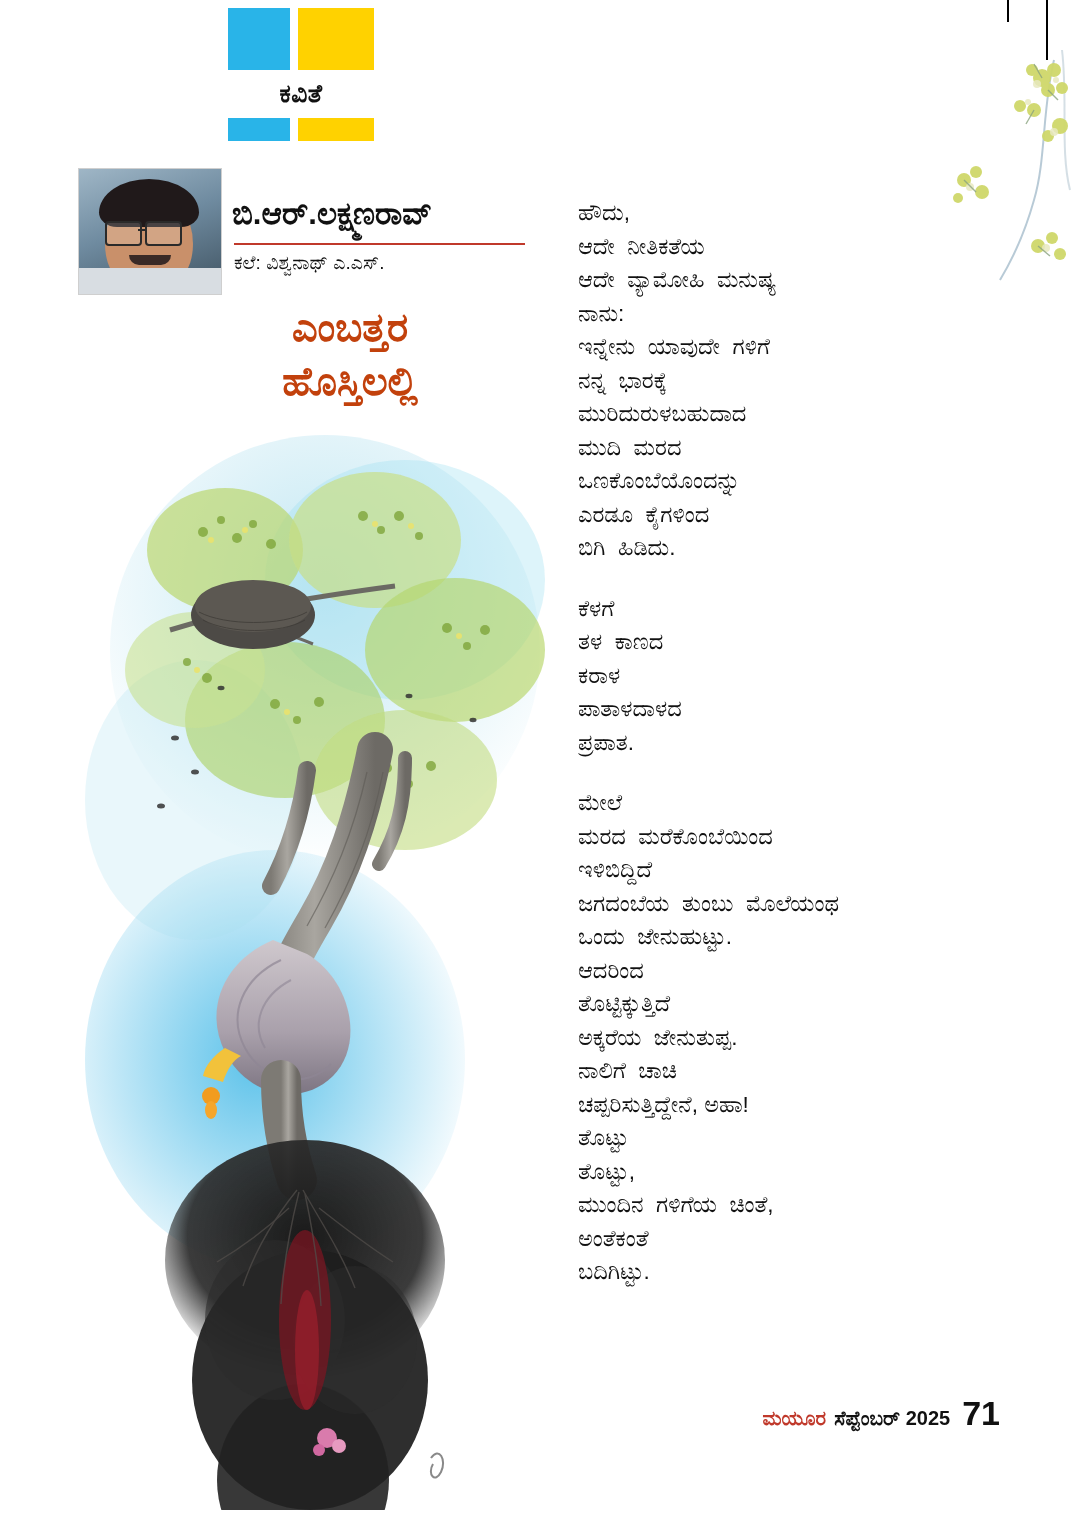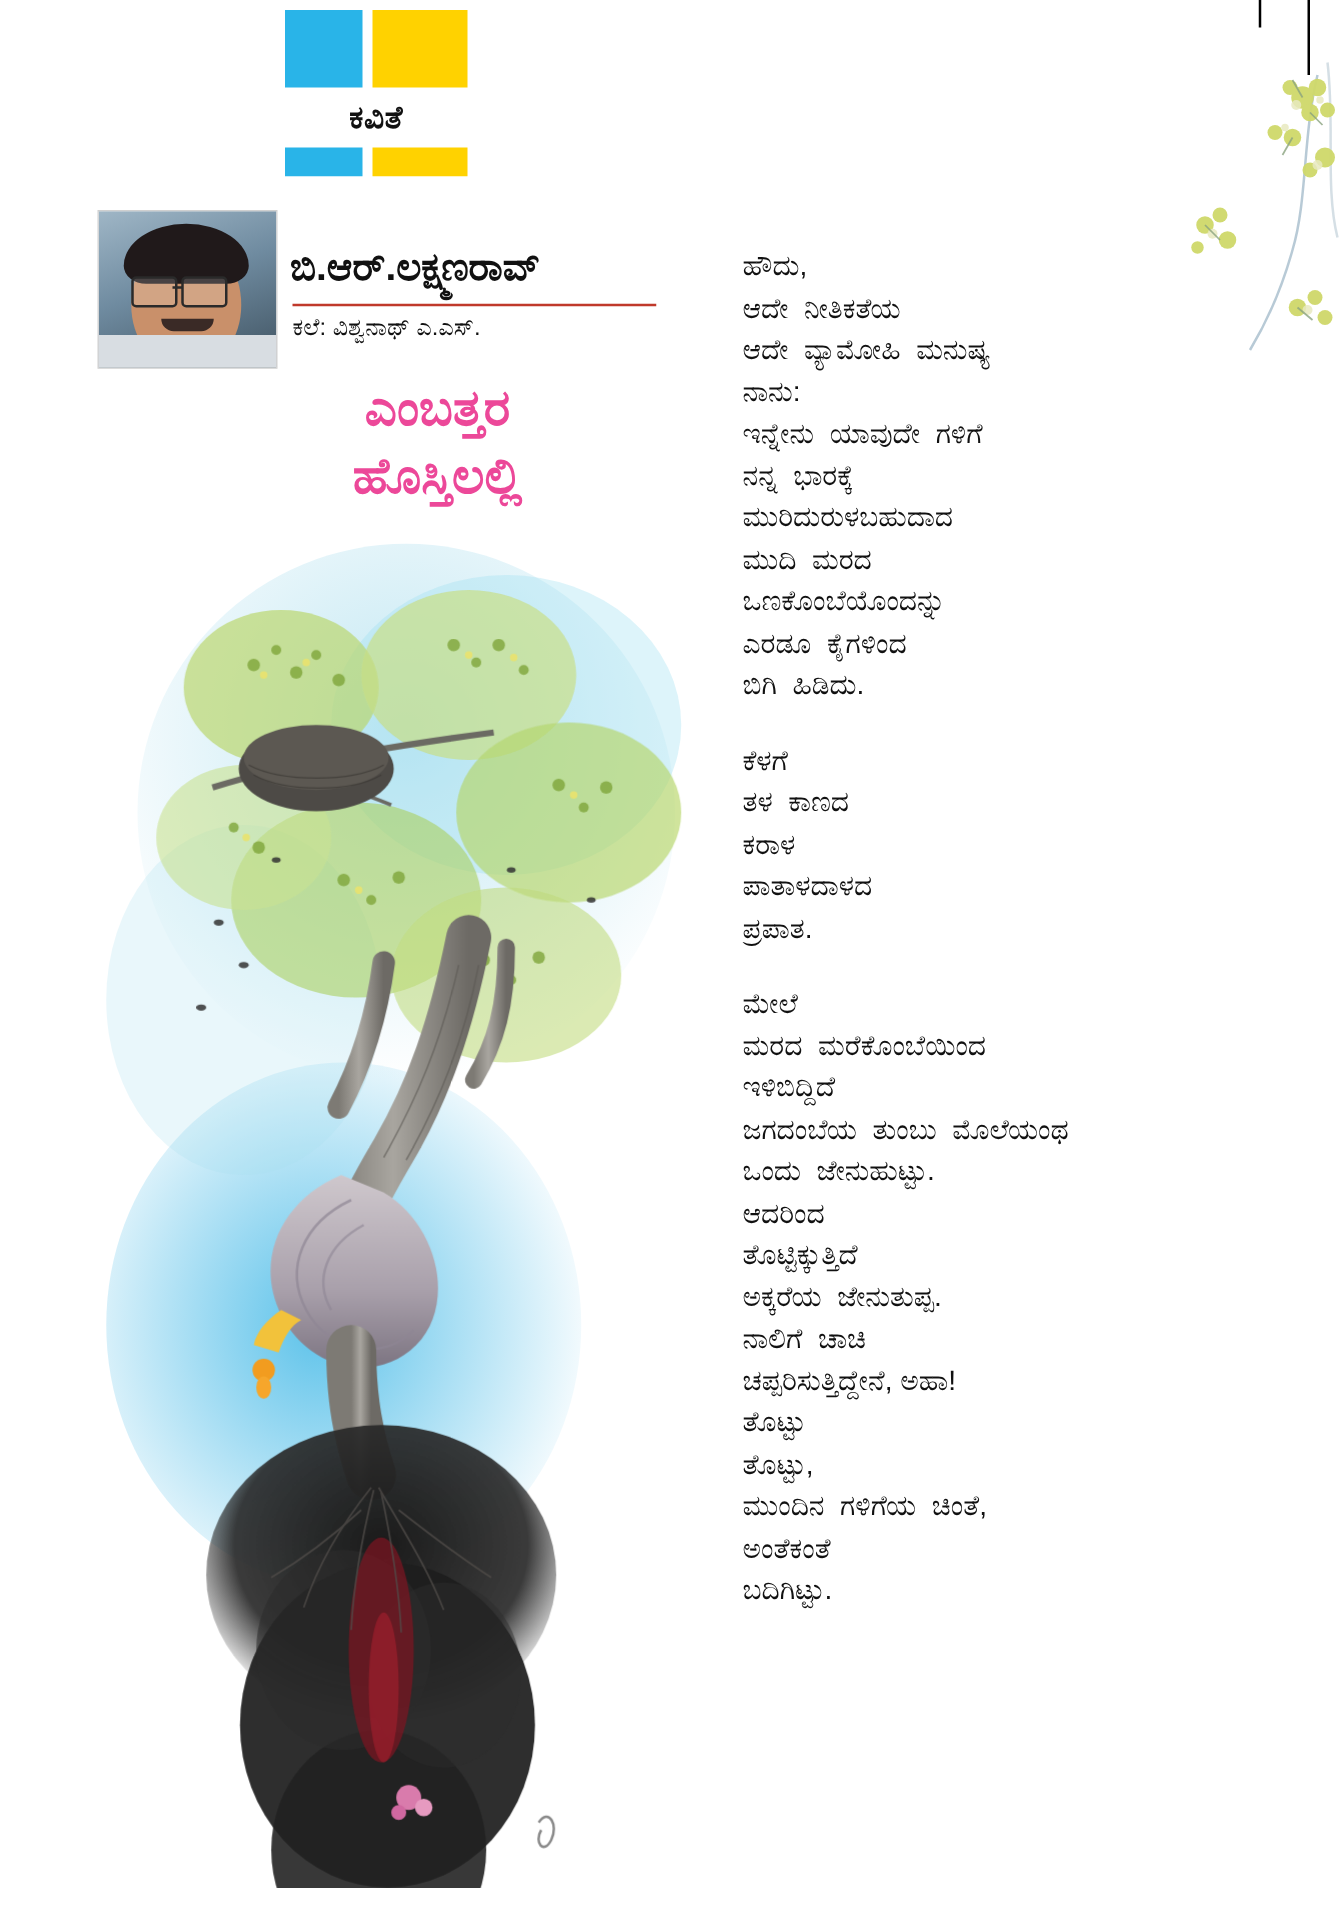--- a/index.html
+++ b/index.html
@@ -124,21 +124,21 @@
   
   .poem-title {
     position: absolute;
     left: 170px;
     top: 300px;
     width: 360px;
     text-align: center;
     font-size: 40px;
     line-height: 1.35;
     font-weight: bold;
-    color: #ec4899;
+    color: #c2410c;
   }
 
   
   .art {
     position: absolute;
     left: 75px;
     top: 420px;
     width: 490px;
     height: 1090px;
   }
@@ -149,21 +149,21 @@
     position: absolute;
     left: 578px;
     top: 196px;
     width: 420px;
     font-size: 22.5px;
     line-height: 33.5px;
     color: #111;
   }
   .stanza { margin: 0 0 27px 0; }
   .stanza:last-child { margin-bottom: 0; }
-  .line { white-space: pre; margin-left: 16px; }
+  .line { white-space: pre; }
 
   
   .footer {
     position: absolute;
     right: 72px;
     bottom: 92px;
     display: flex;
     align-items: baseline;
     gap: 8px;
   }
@@ -442,14 +442,19 @@
       <div class="line">ನಾಲಿಗೆ  ಚಾಚಿ</div>
       <div class="line">ಚಪ್ಪರಿಸುತ್ತಿದ್ದೇನೆ, ಅಹಾ!</div>
       <div class="line">ತೊಟ್ಟು</div>
       <div class="line">ತೊಟ್ಟು,</div>
       <div class="line">ಮುಂದಿನ  ಗಳಿಗೆಯ  ಚಿಂತೆ,</div>
       <div class="line">ಅಂತೆಕಂತೆ</div>
       <div class="line">ಬದಿಗಿಟ್ಟು.</div>
     </div>
   </div>
 
+  <div class="footer">
+    <span class="mag">ಮಯೂರ</span>
+    <span class="issue">ಸೆಪ್ಟೆಂಬರ್ 2025</span>
+    <span class="pageno">71</span>
+  </div>
 
 </div>
 
 </body></html>

